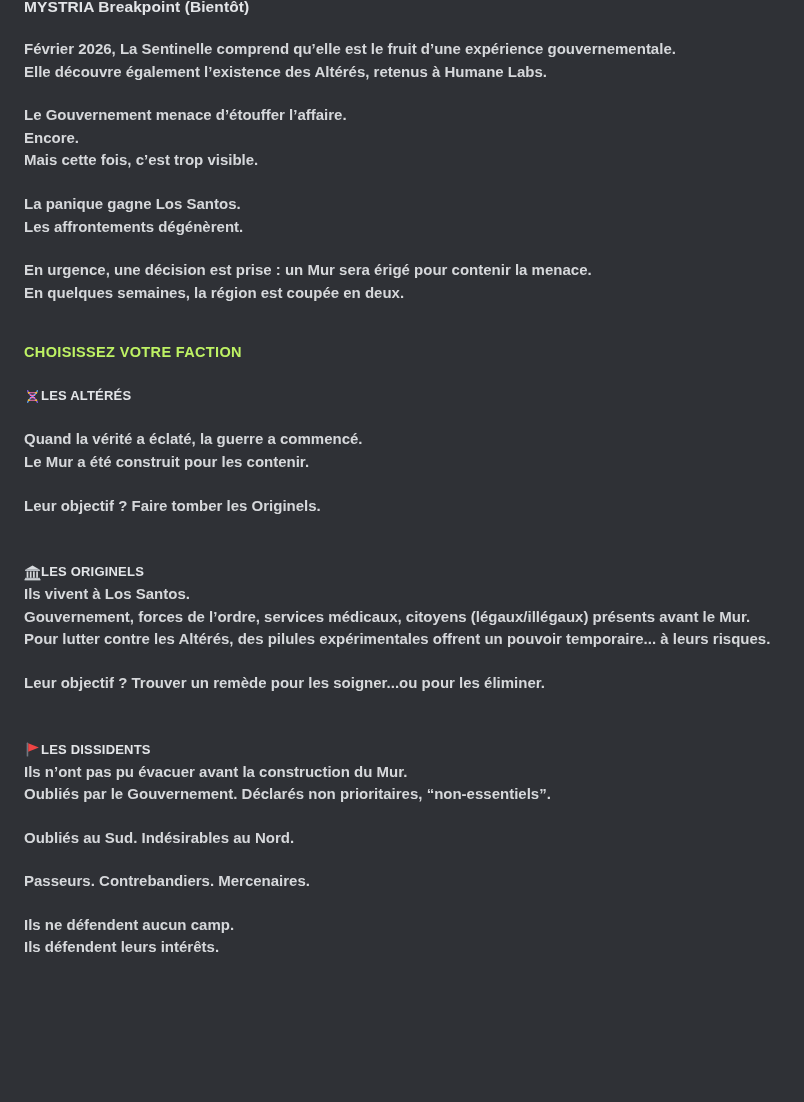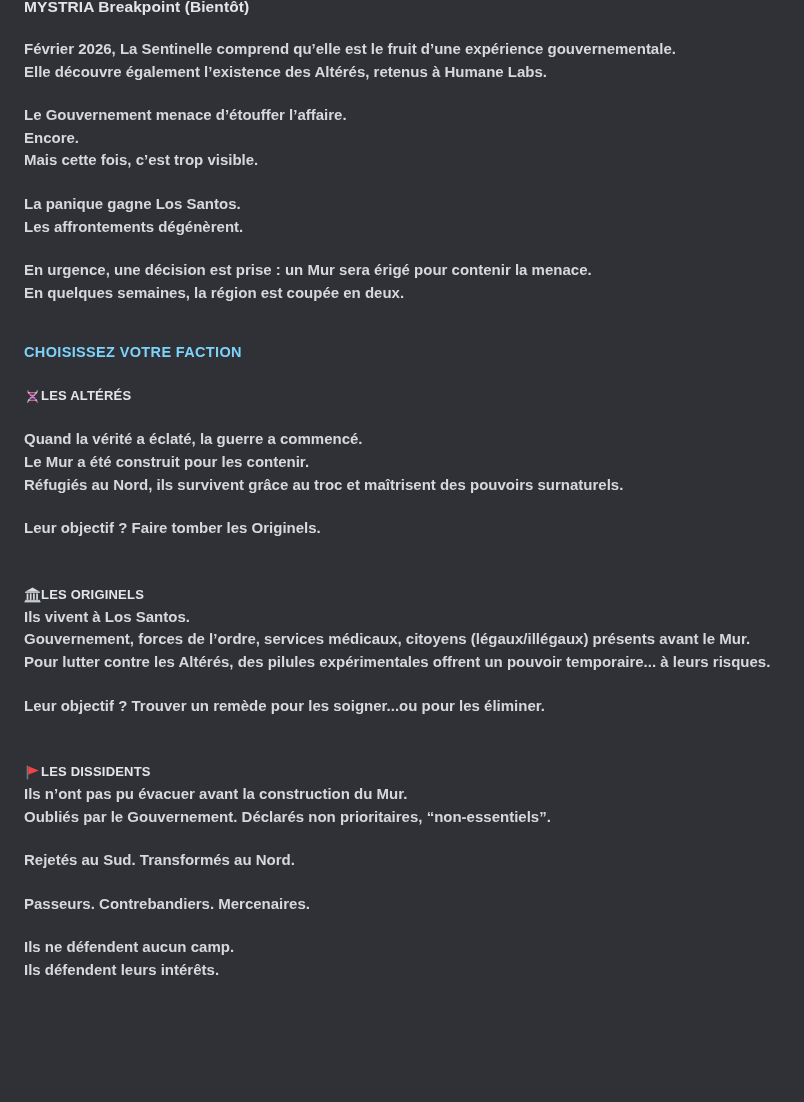--- a/index.html
+++ b/index.html
@@ -35,21 +35,21 @@
     line-height: 18px;
     margin: 0;
     padding-top: 0px;
     position: relative;
     top: -2px;
   }
 
   .section-title {
     font-size: 14.5px;
     font-weight: bold;
-    color: #7dd3fc;
+    color: #bef264;
     letter-spacing: 0.35px;
     line-height: 20px;
     margin: 0;
   }
 
   .faction-title {
     font-size: 13px;
     font-weight: bold;
     color: #e3e5e8;
     letter-spacing: 0.2px;
@@ -157,21 +157,20 @@
       </span>
       <span>LES ALTÉRÉS</span>
     </h3>
 
 
     <div class="gap-para"></div>
 
     <p class="para">
       <span class="line">Quand la vérité a éclaté, la guerre a commencé.</span>
       <span class="line">Le Mur a été construit pour les contenir.</span>
-      <span class="line">Réfugiés au Nord, ils survivent grâce au troc et maîtrisent des pouvoirs surnaturels.</span>
     </p>
 
     <div class="gap-para"></div>
 
     <p class="para">
       <span class="line">Leur objectif ? Faire tomber les Originels.</span>
     </p>
   </div>
 
   <div class="gap-faction"></div>
@@ -222,21 +221,21 @@
     </h3>
 
     <p class="para">
       <span class="line">Ils n’ont pas pu évacuer avant la construction du Mur.</span>
       <span class="line">Oubliés par le Gouvernement. Déclarés non prioritaires, “non-essentiels”.</span>
     </p>
 
     <div class="gap-para"></div>
 
     <p class="para">
-      <span class="line">Rejetés au Sud. Transformés au Nord.</span>
+      <span class="line">Oubliés au Sud. Indésirables au Nord.</span>
     </p>
 
     <div class="gap-para"></div>
 
     <p class="para">
       <span class="line">Passeurs. Contrebandiers. Mercenaires.</span>
     </p>
 
     <div class="gap-para"></div>
 

